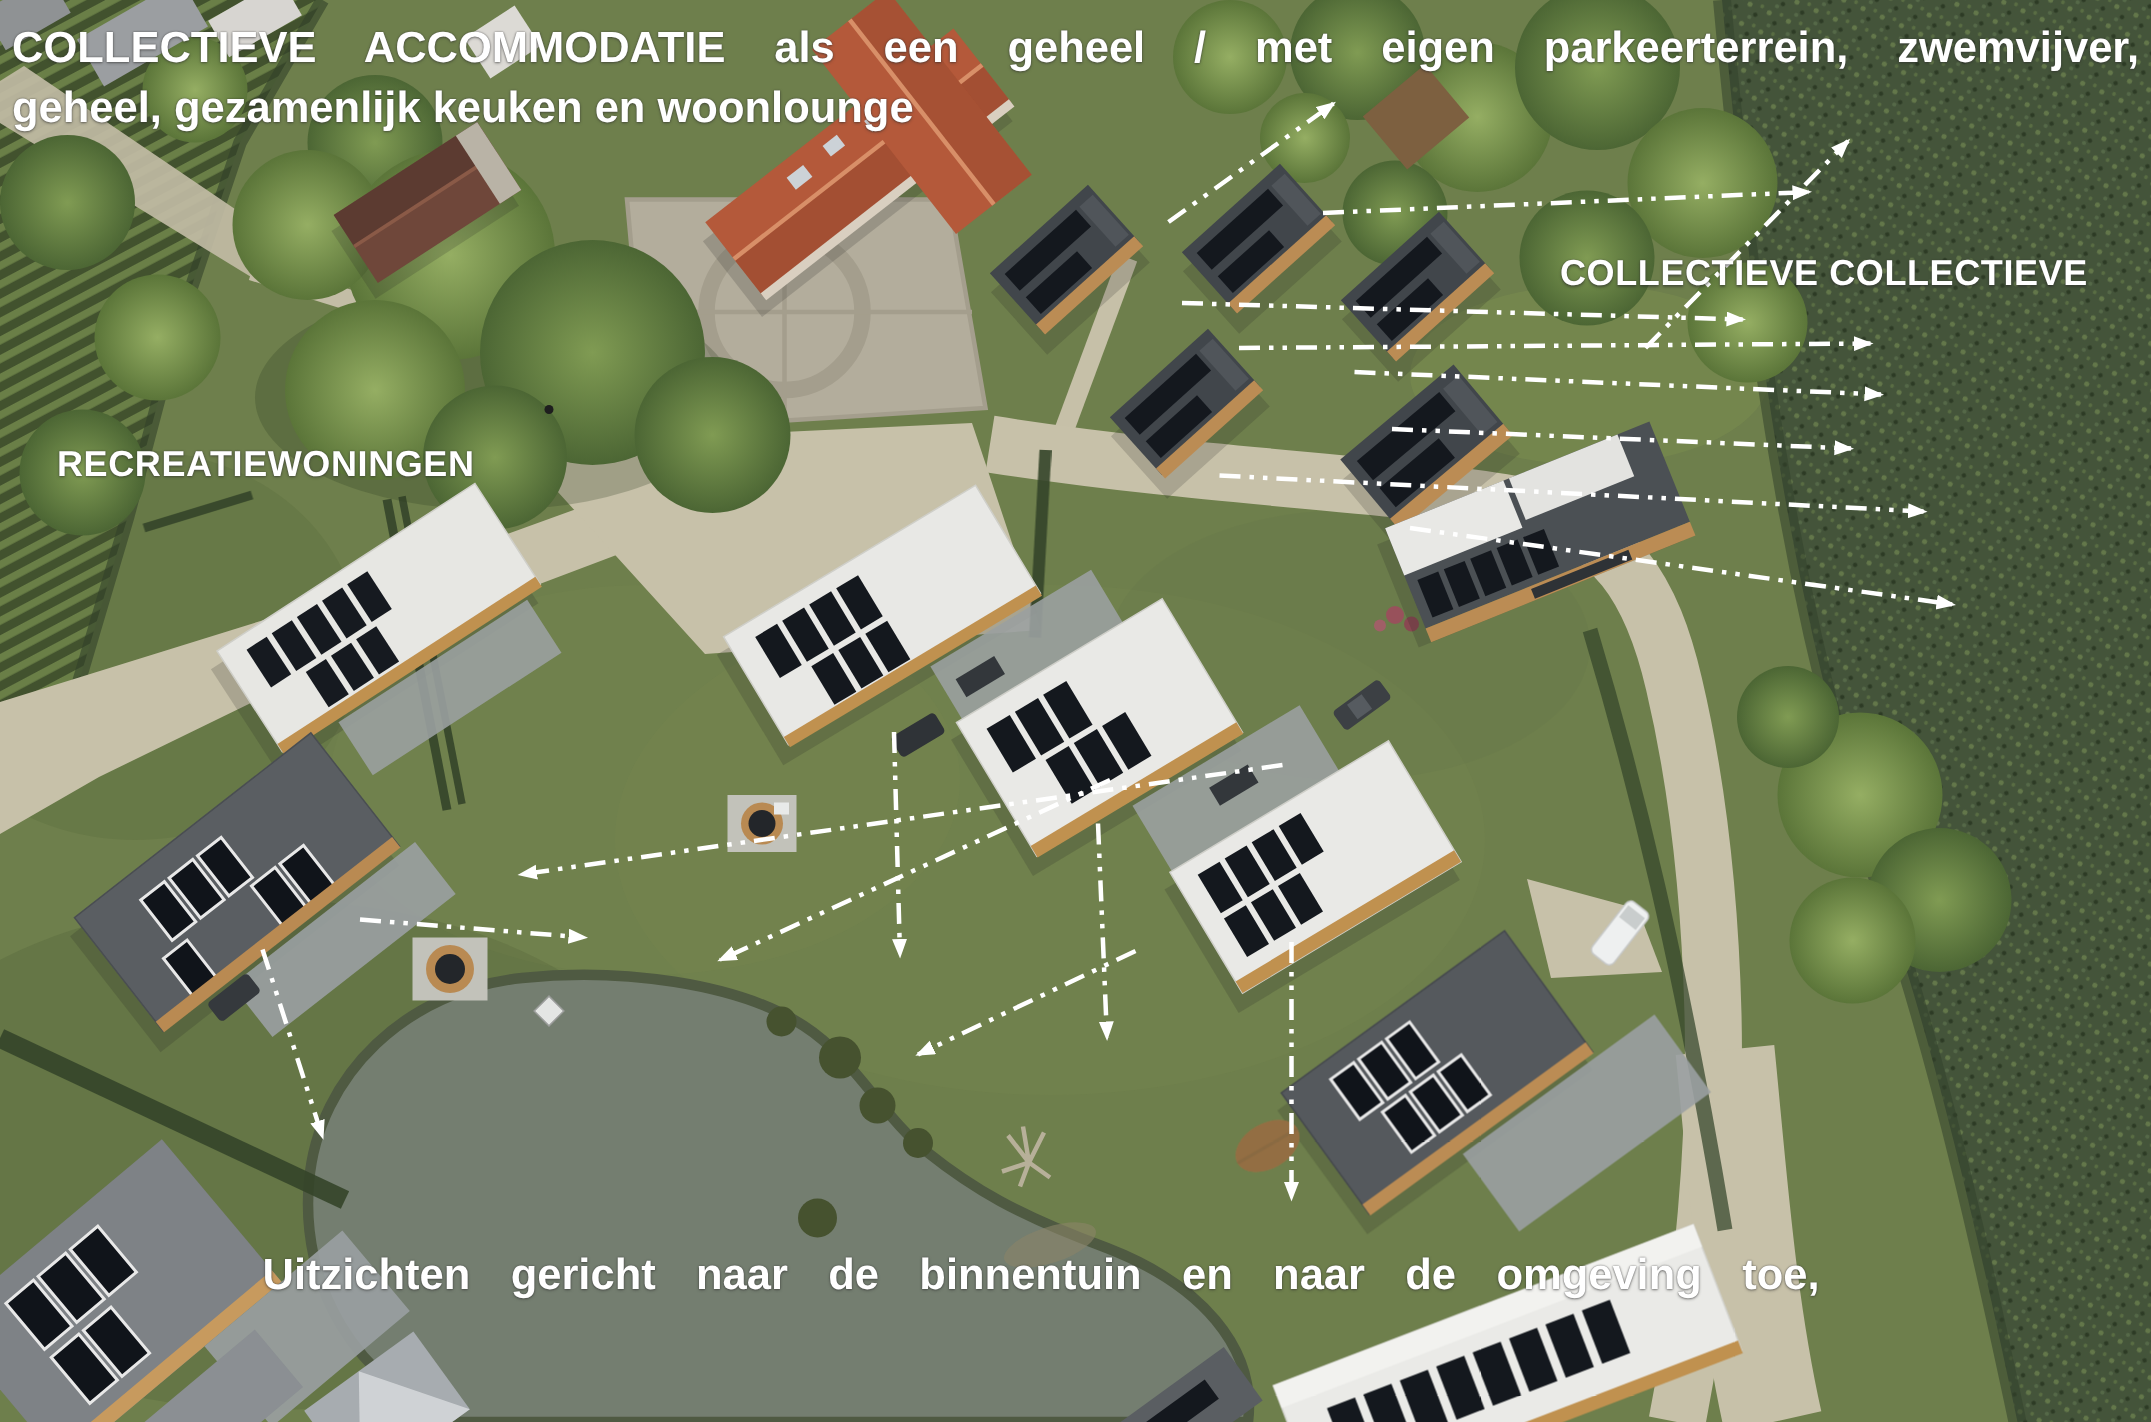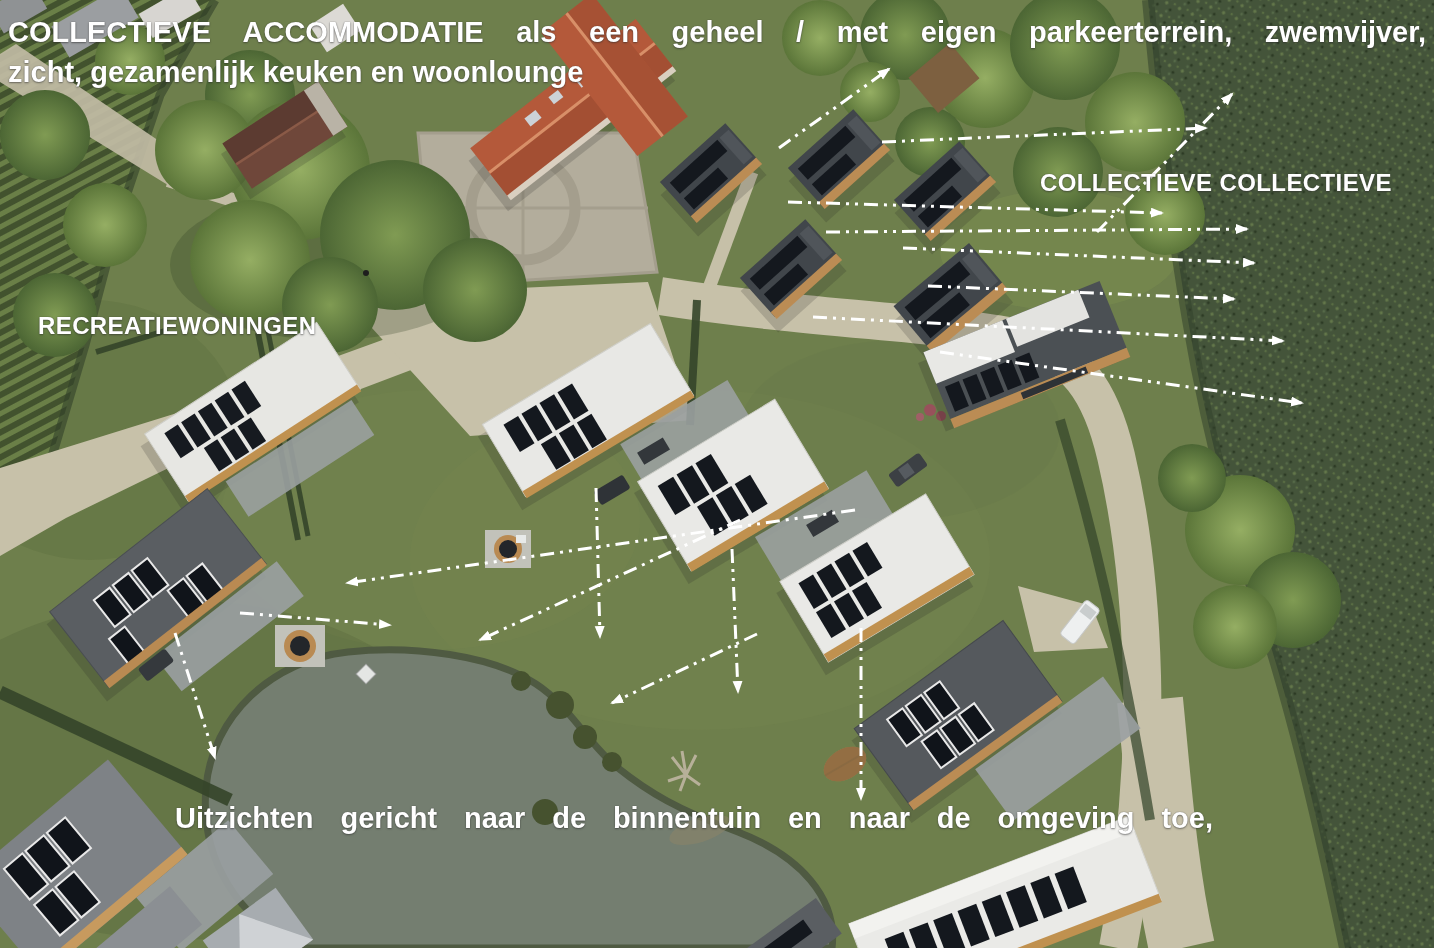--- a/index.html
+++ b/index.html
@@ -8,21 +8,21 @@
     font-family:"Liberation Sans","DejaVu Sans",sans-serif;
     background:#4c1d95;
   }
   .stage svg{position:absolute;left:0;top:0;}
   .anno{
     position:absolute;color:#fff;font-weight:bold;
     text-shadow:0 1px 2px rgba(45,45,45,.55),0 0 1px rgba(60,60,60,.75);
     -webkit-font-smoothing:antialiased;
   }
   .anno-top{left:8px;top:12px;width:1418px;font-size:29px;line-height:40px;}
-  .anno-bottom{left:175px;top:800px;width:1038px;font-size:29px;line-height:37px;}
+  .anno-bottom{left:175px;top:832px;width:1038px;font-size:29px;line-height:37px;}
   .jline{text-align:justify;text-align-last:justify;}
   .anno-right{left:1040px;top:169px;font-size:24px;white-space:nowrap;letter-spacing:.4px;}
   .anno-left{left:38px;top:296px;font-size:24px;white-space:nowrap;letter-spacing:.4px;}
 </style>
 </head>
 <body>
 
 <div class="stage">
 
   <svg id="scene" width="1434" height="948" viewBox="0 0 1434 948">
@@ -382,24 +382,24 @@
         <line x1="732" y1="549" x2="738" y2="692" stroke="#ffffff" stroke-width="3" stroke-dasharray="14 6 3 6 3 6" marker-end="url(#ah)"></line>
         <line x1="861" y1="628" x2="861" y2="799" stroke="#ffffff" stroke-width="3" stroke-dasharray="14 6 3 6 3 6" marker-end="url(#ah)"></line>
         <line x1="757" y1="634" x2="612" y2="703" stroke="#ffffff" stroke-width="3" stroke-dasharray="14 6 3 6 3 6" marker-end="url(#ah)"></line>
         <line x1="240" y1="613" x2="390" y2="625" stroke="#ffffff" stroke-width="3" stroke-dasharray="14 6 3 6 3 6" marker-end="url(#ah)"></line>
         <line x1="175" y1="633" x2="215" y2="758" stroke="#ffffff" stroke-width="3" stroke-dasharray="14 6 3 6 3 6" marker-end="url(#ah)"></line>
       </g>
   </svg>
 
   <div class="anno anno-top" style="color: rgb(255, 255, 255);">
     <div class="jline">COLLECTIEVE ACCOMMODATIE als een geheel / met eigen parkeerterrein, zwemvijver,</div>
-    <div>zicht, gezamenlijk keuken en woonlounge</div>
+    <div>geheel, gezamenlijk keuken en woonlounge</div>
   </div>
 
   <div class="anno anno-right" style="color: rgb(255, 255, 255);">COLLECTIEVE COLLECTIEVE</div>
 
-  <div class="anno anno-left" style="color: rgb(255, 255, 255); margin-top: 16px;">RECREATIEWONINGEN</div>
+  <div class="anno anno-left" style="color: rgb(255, 255, 255);">RECREATIEWONINGEN</div>
 
   <div class="anno anno-bottom" style="color: rgb(255, 255, 255);">
     <div class="jline">Uitzichten gericht naar  de binnentuin en naar de omgeving toe,</div>
   </div>
 
 </div>
 
 </body></html>

